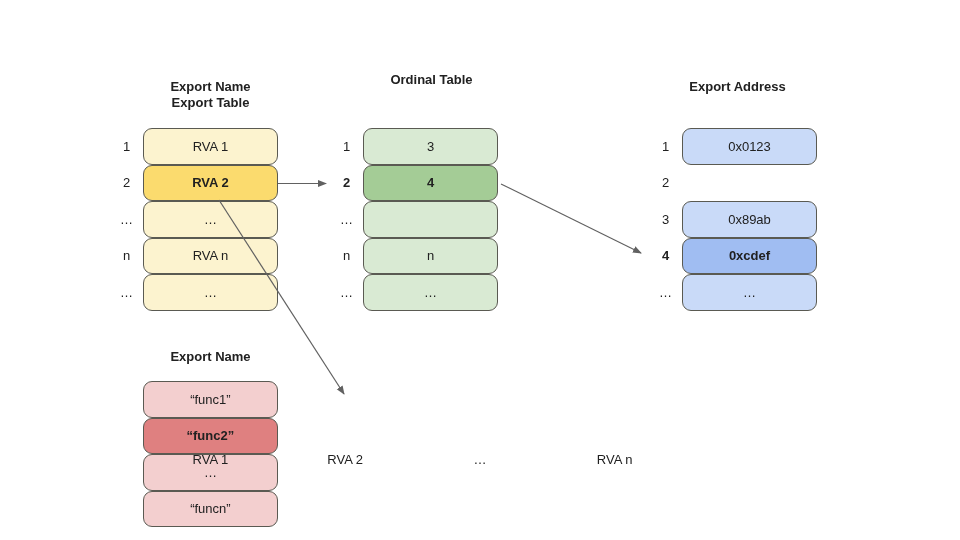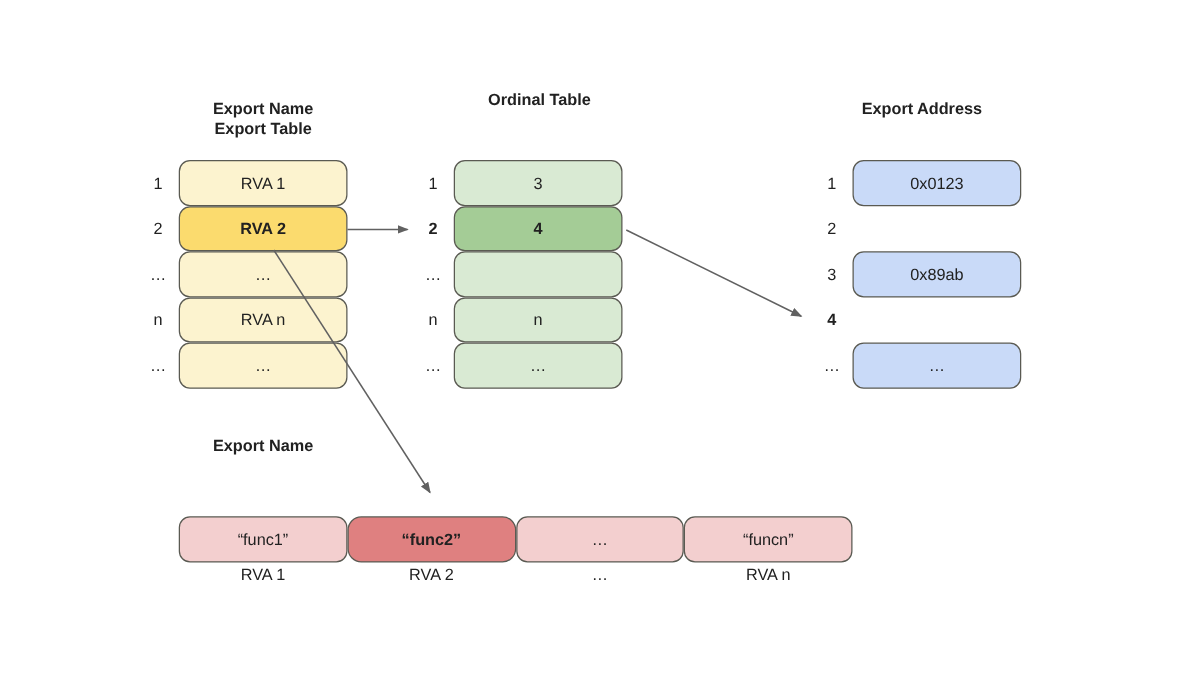--- a/index.html
+++ b/index.html
@@ -25,21 +25,21 @@
   }
   .vbox{width:135px;height:36.5px;flex:none;}
   .hl{font-weight:bold;}
   .yellow{background:var(--c-yellow-light,#FCF3CF);}
   .yellow.hl{background:var(--c-yellow-highlight,#FBDB6E);}
   .green{background:var(--c-green-light,#D9EAD3);}
   .green.hl{background:var(--c-green-highlight,#A4CC96);}
   .blue{background:var(--c-blue-light,#C9DAF8);}
   .blue.hl{background:var(--c-blue-highlight,#A0BDF2);}
   .pink{background:var(--c-pink-light,#F3CFCF);}
-  .pink.hl{background:var(--c-pink-highlight,#DF8080);border-radius:11px;}
+  .pink.hl{background:var(--c-pink-highlight,#DF8080);}
   .htable{position:absolute;display:flex;}
   .hbox{width:134.75px;height:36.5px;flex:none;}
   .hlabels{position:absolute;display:flex;font-size:13px;}
   .hlabel{width:134.75px;text-align:center;flex:none;}
   #arrows{position:absolute;left:0;top:0;pointer-events:none;}
 </style>
 </head>
 <body>
 
 <div id="stage">
@@ -105,31 +105,32 @@
     </div>
     <div class="vrow">
       <div class="vlabel">2</div>
     </div>
     <div class="vrow">
       <div class="vlabel">3</div>
       <div class="box vbox blue">0x89ab</div>
     </div>
     <div class="vrow">
       <div class="vlabel bold">4</div>
+      <div class="box vbox blue hl">0xcdef</div>
     </div>
     <div class="vrow">
       <div class="vlabel">…</div>
       <div class="box vbox blue">…</div>
     </div>
   </div>
 
   <div class="title" style="left:143px;top:349px;width:135px;">
     <div>Export Name</div>
   </div>
-  <div class="htable" style="left:143px;top:413px;">
+  <div class="htable" style="left:143px;top:381px;flex-direction:column;">
     <div class="box hbox pink">“func1”</div>
     <div class="box hbox pink hl">“func2”</div>
     <div class="box hbox pink">…</div>
     <div class="box hbox pink">“funcn”</div>
   </div>
   <div class="hlabels" style="left:143px;top:452px;">
     <div class="hlabel">RVA 1</div>
     <div class="hlabel">RVA 2</div>
     <div class="hlabel">…</div>
     <div class="hlabel">RVA n</div>

